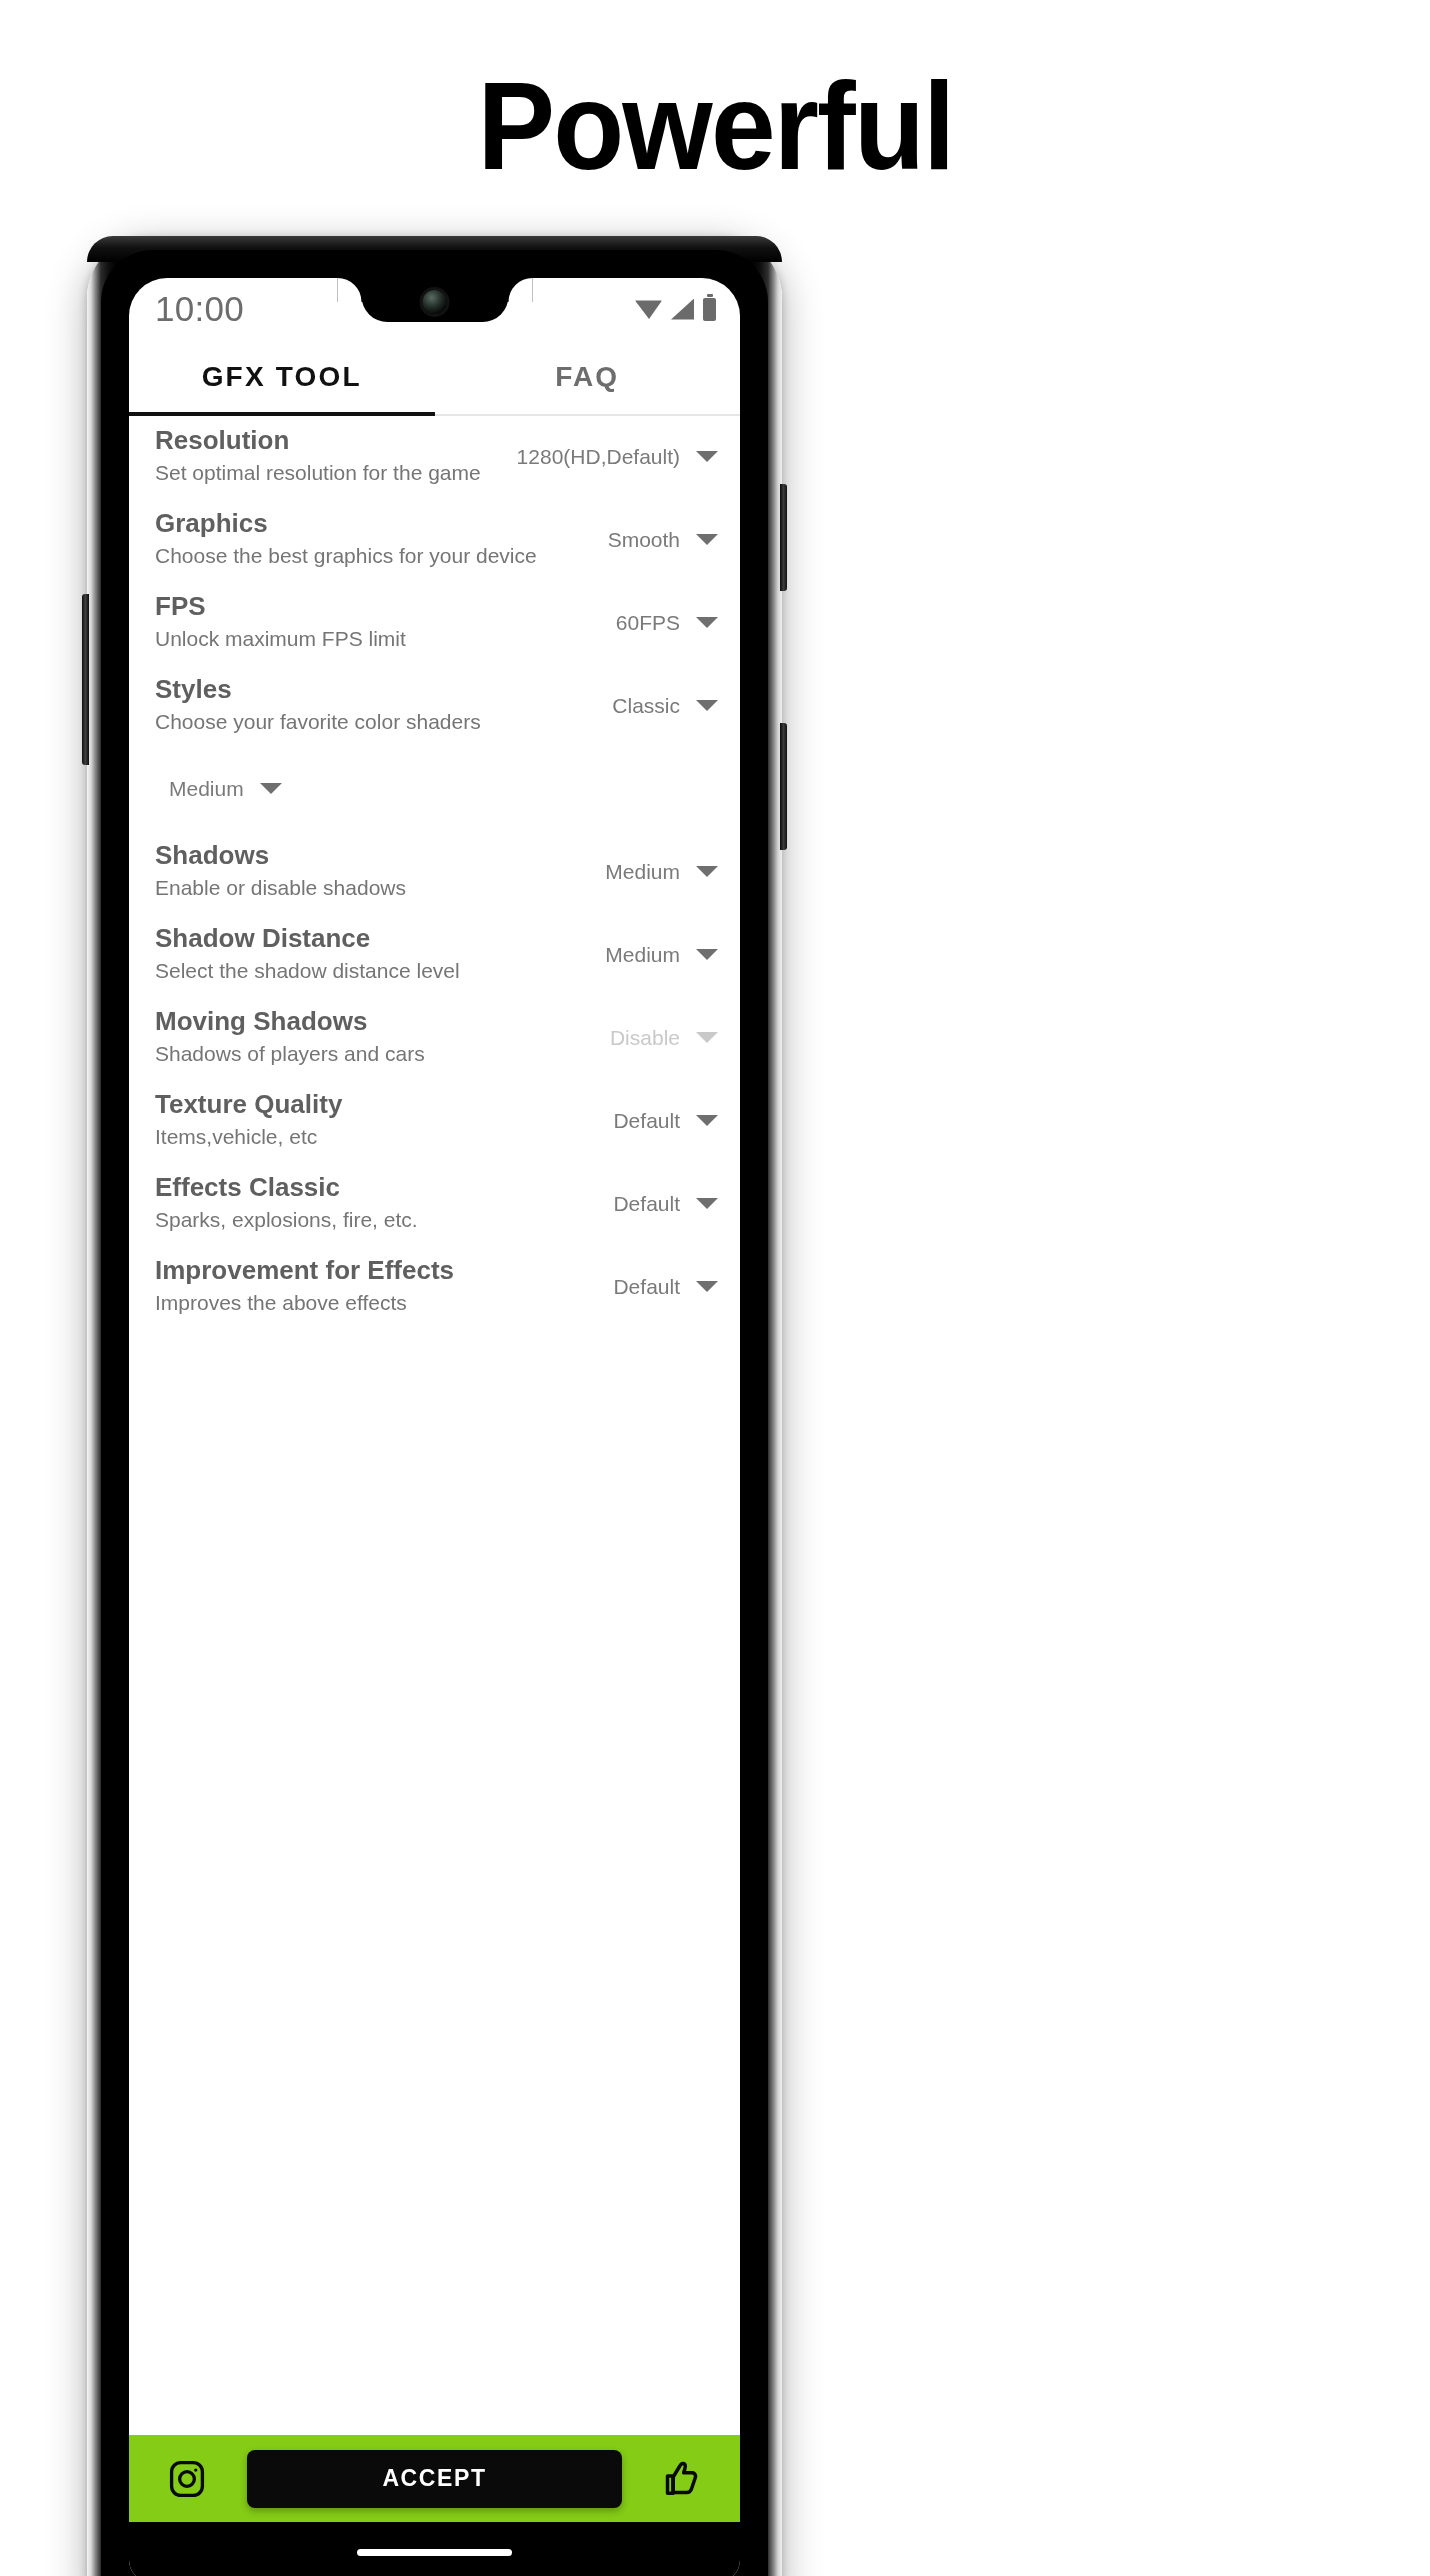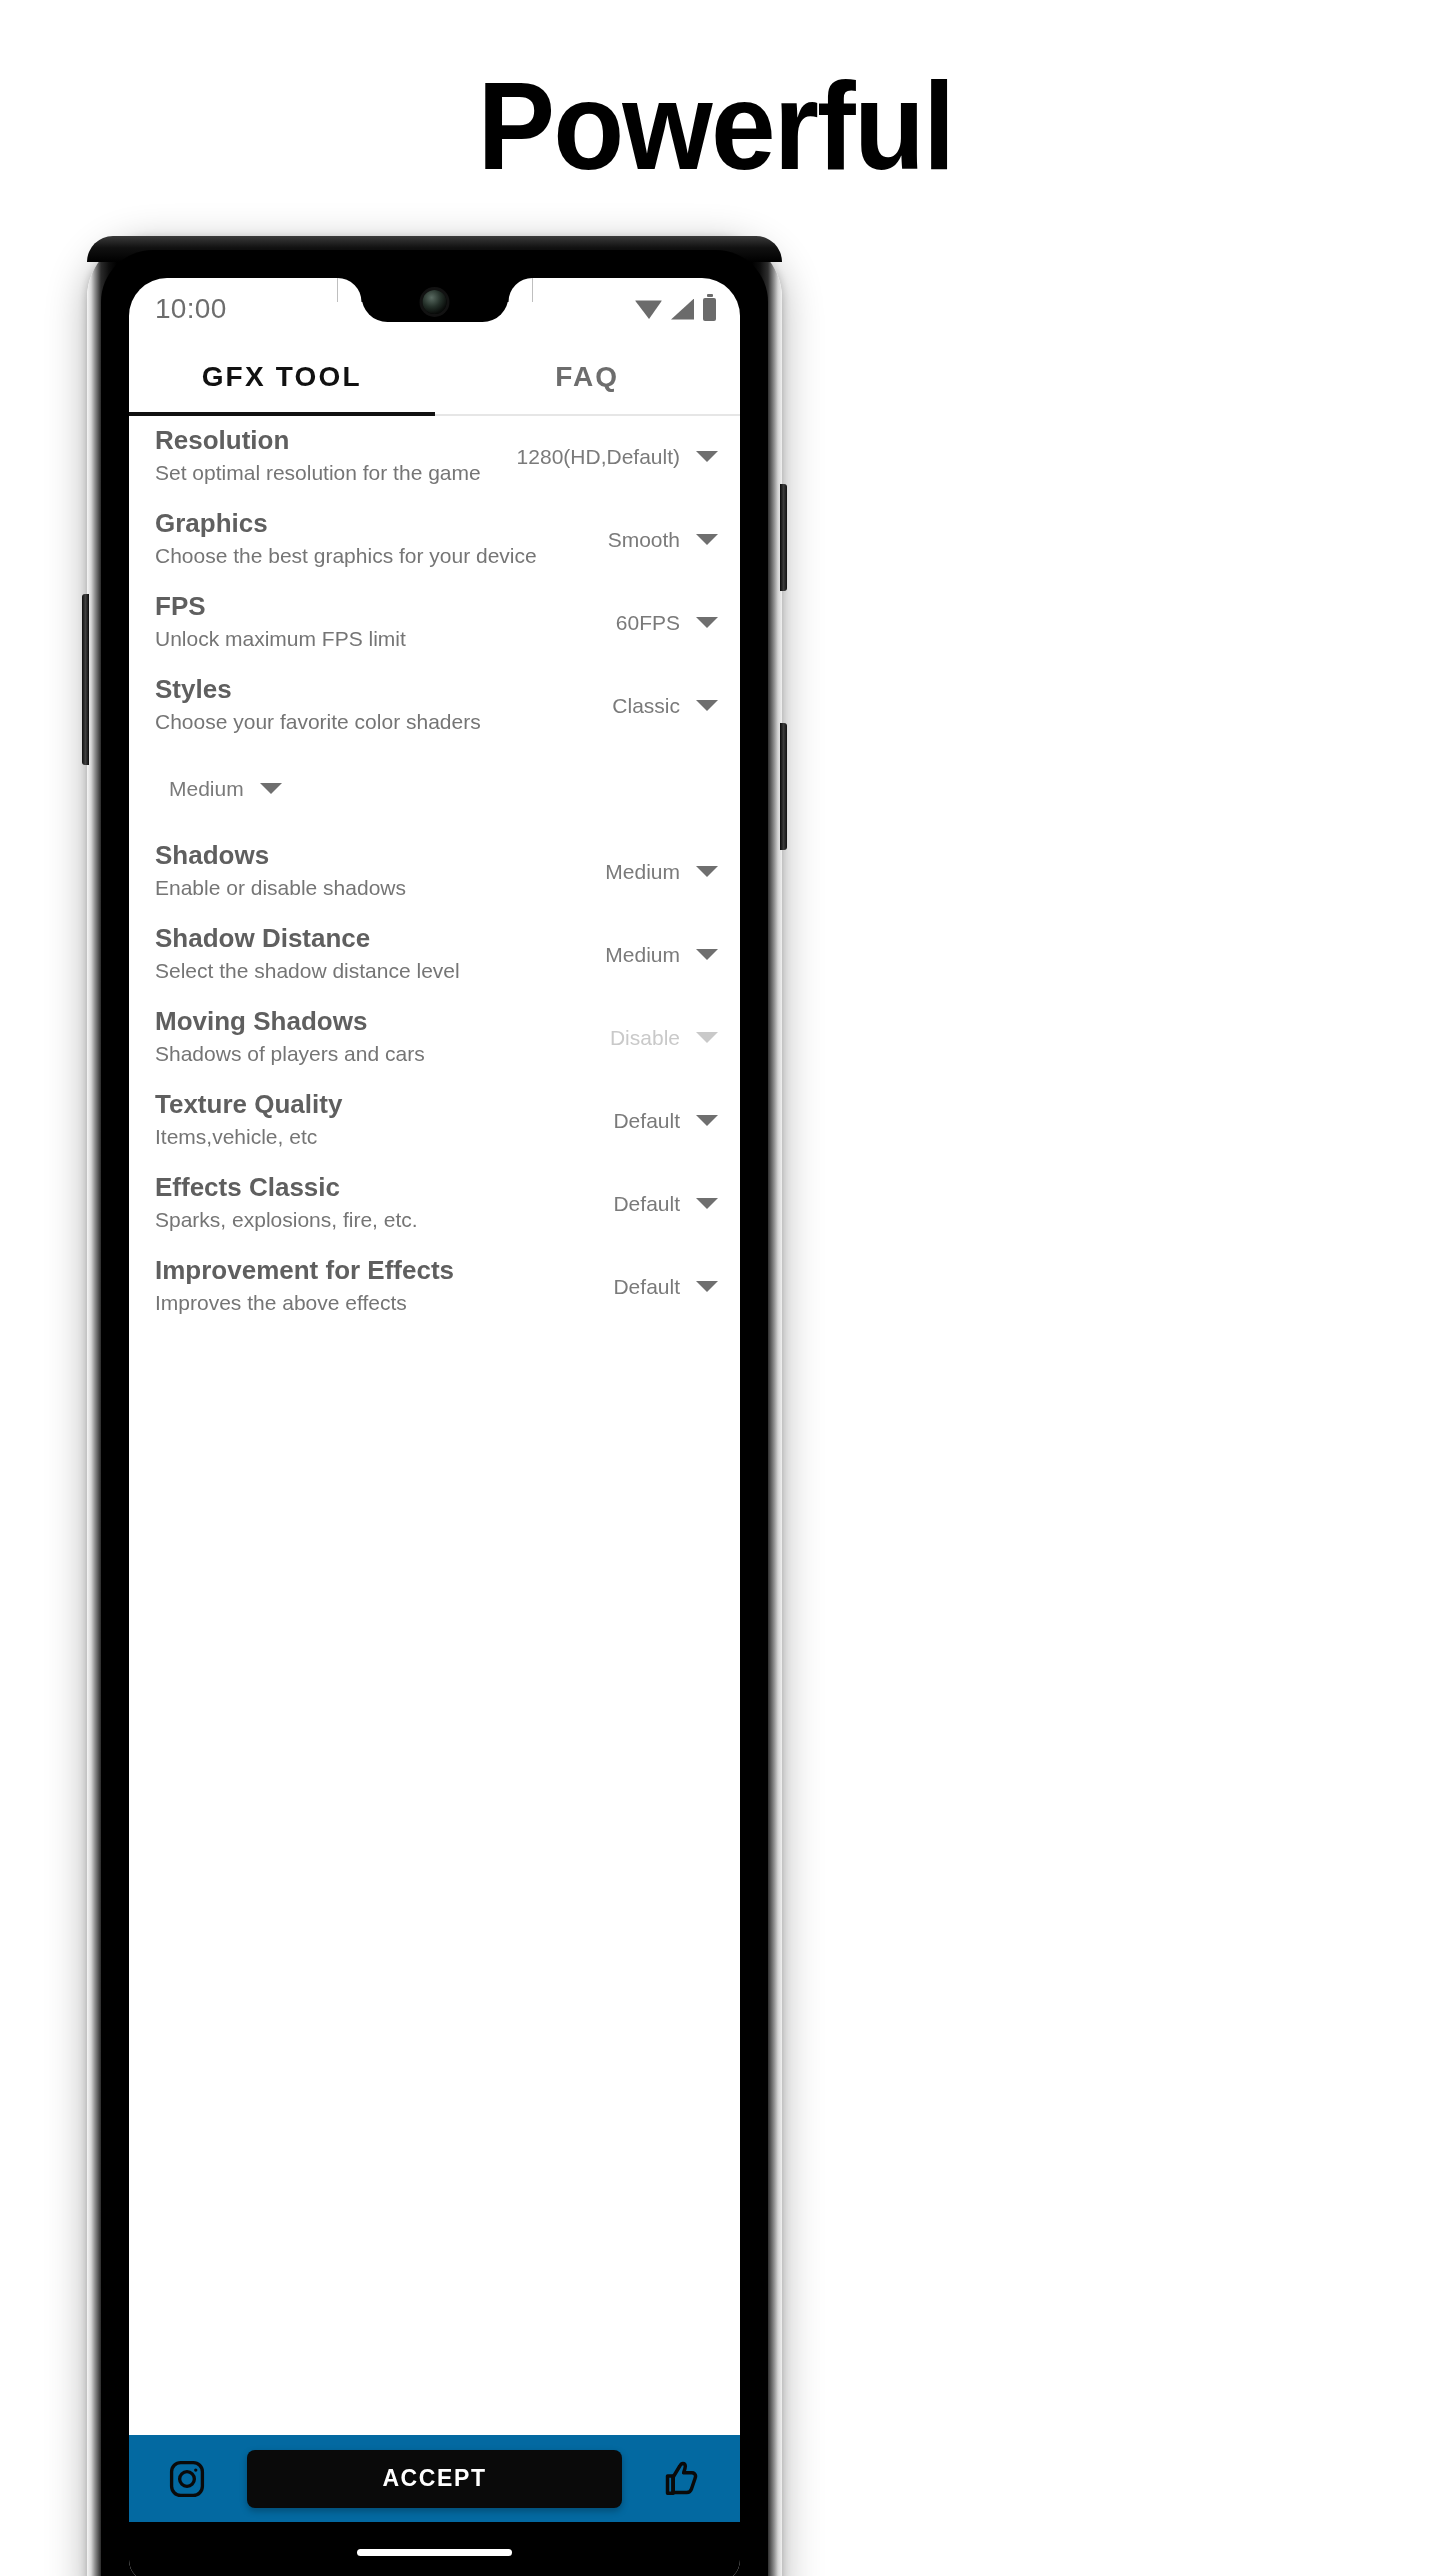--- a/index.html
+++ b/index.html
@@ -133,21 +133,21 @@
   .status-bar {
     position:absolute;
     top:0; left:0; right:0;
     height:62px;
     display:flex; align-items:center;
     justify-content:space-between;
     padding:0 24px 0 26px;
     z-index:6;
   }
   .status-time {
-    font-size:28px;
+    font-size:35px;
     color:#6d6d6d;
     letter-spacing:0.3px;
   }
   .status-icons {
     display:flex; align-items:center; gap:9px;
   }
   .ico-wifi {
     width:27px; height:20px;
     background:#6b6b6b;
     clip-path:polygon(0% 8%, 100% 8%, 52% 100%);
@@ -254,21 +254,21 @@
 
   
   .bottom-bar {
     position:absolute;
     left:0; right:0; bottom:60px;
     height:87px;
     display:flex;
     align-items:center;
     justify-content:center;
     padding:0 32px;
-    background:#0369a1;
+    background:#84cc16;
     z-index:4;
   }
   .icon-btn {
     width:52px; height:52px;
     display:flex; align-items:center; justify-content:center;
     cursor:pointer;
     flex-shrink:0;
   }
   .accept-btn {
     flex:1;

